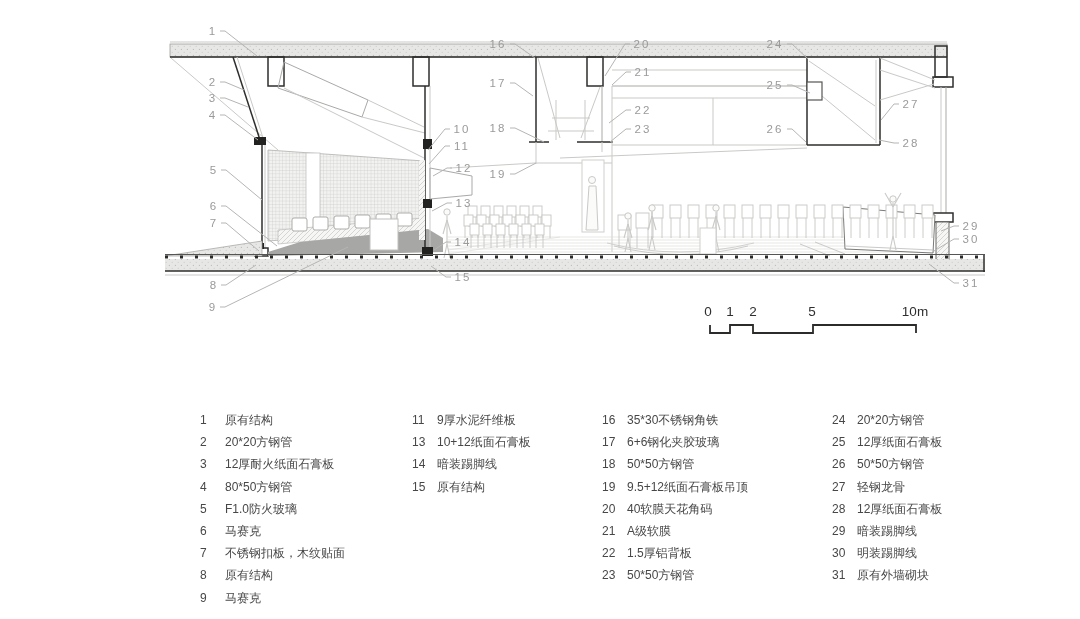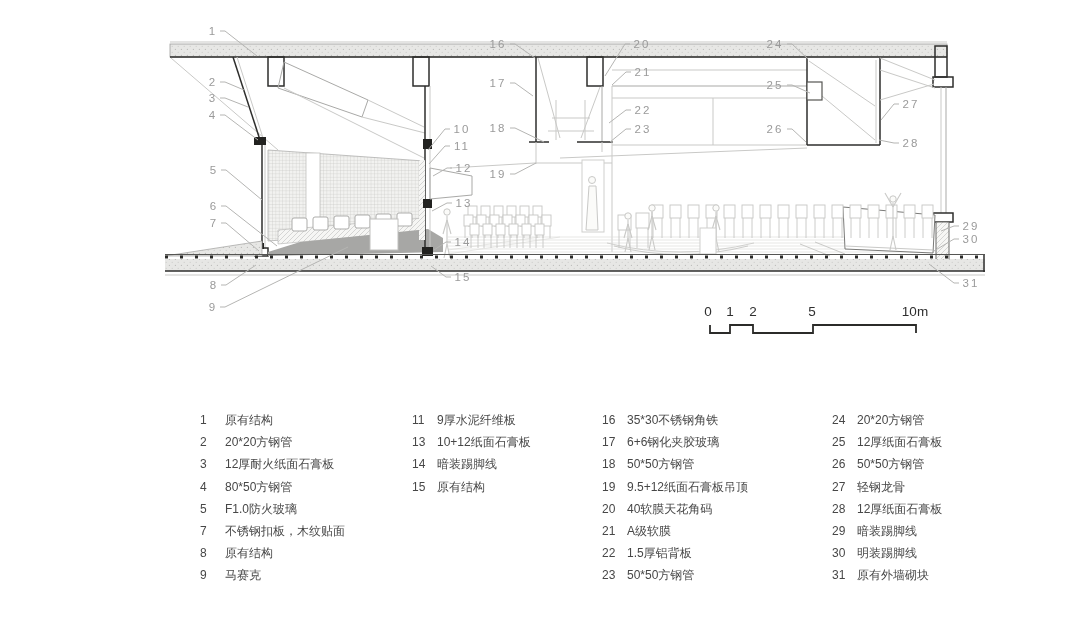--- a/index.html
+++ b/index.html
@@ -405,20 +405,21 @@
     </g>
   </svg>
 
   <div id="legend">
       <div class="legend-col" style="left: 200px;">
         <div class="legend-row"><span class="legend-num">1</span><span>原有结构</span></div>
         <div class="legend-row"><span class="legend-num">2</span><span>20*20方钢管</span></div>
         <div class="legend-row"><span class="legend-num">3</span><span>12厚耐火纸面石膏板</span></div>
         <div class="legend-row"><span class="legend-num">4</span><span>80*50方钢管</span></div>
         <div class="legend-row"><span class="legend-num">5</span><span>F1.0防火玻璃</span></div>
+        <div class="legend-row"><span class="legend-num">6</span><span>马赛克</span></div>
         <div class="legend-row"><span class="legend-num">7</span><span>不锈钢扣板，木纹贴面</span></div>
         <div class="legend-row"><span class="legend-num">8</span><span>原有结构</span></div>
         <div class="legend-row"><span class="legend-num">9</span><span>马赛克</span></div>
       </div>
       <div class="legend-col" style="left: 412px;">
         <div class="legend-row"><span class="legend-num">11</span><span>9厚水泥纤维板</span></div>
         <div class="legend-row"><span class="legend-num">13</span><span>10+12纸面石膏板</span></div>
         <div class="legend-row"><span class="legend-num">14</span><span>暗装踢脚线</span></div>
         <div class="legend-row"><span class="legend-num">15</span><span>原有结构</span></div>
       </div>

